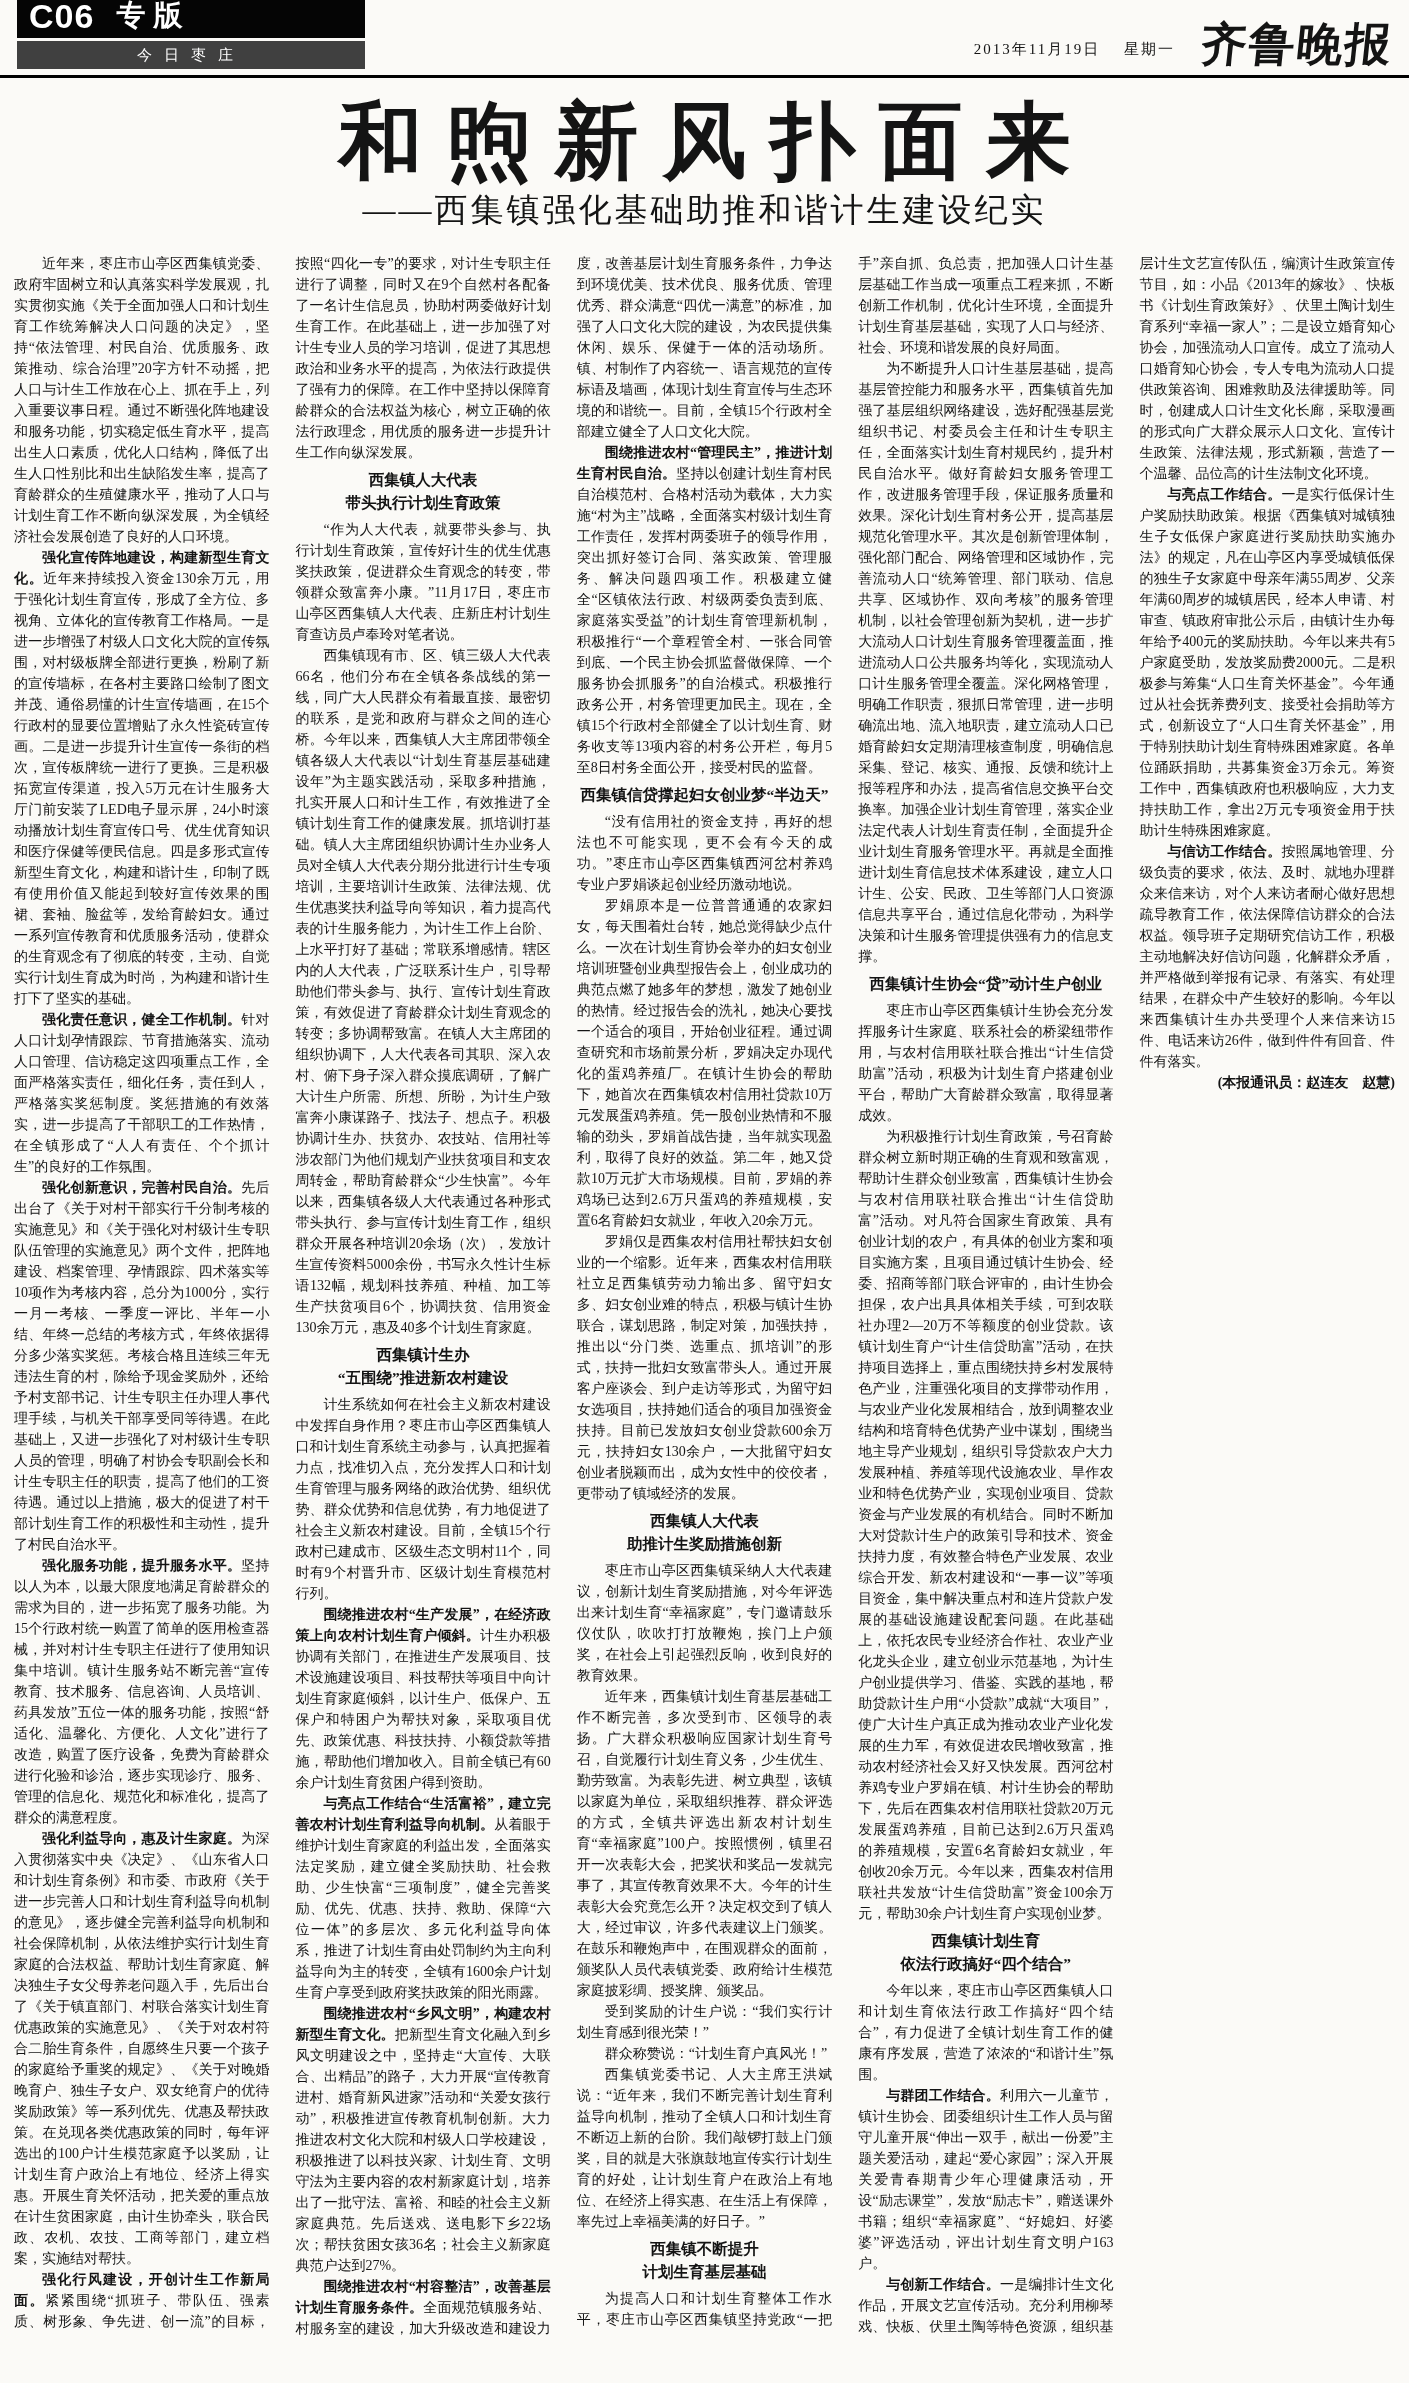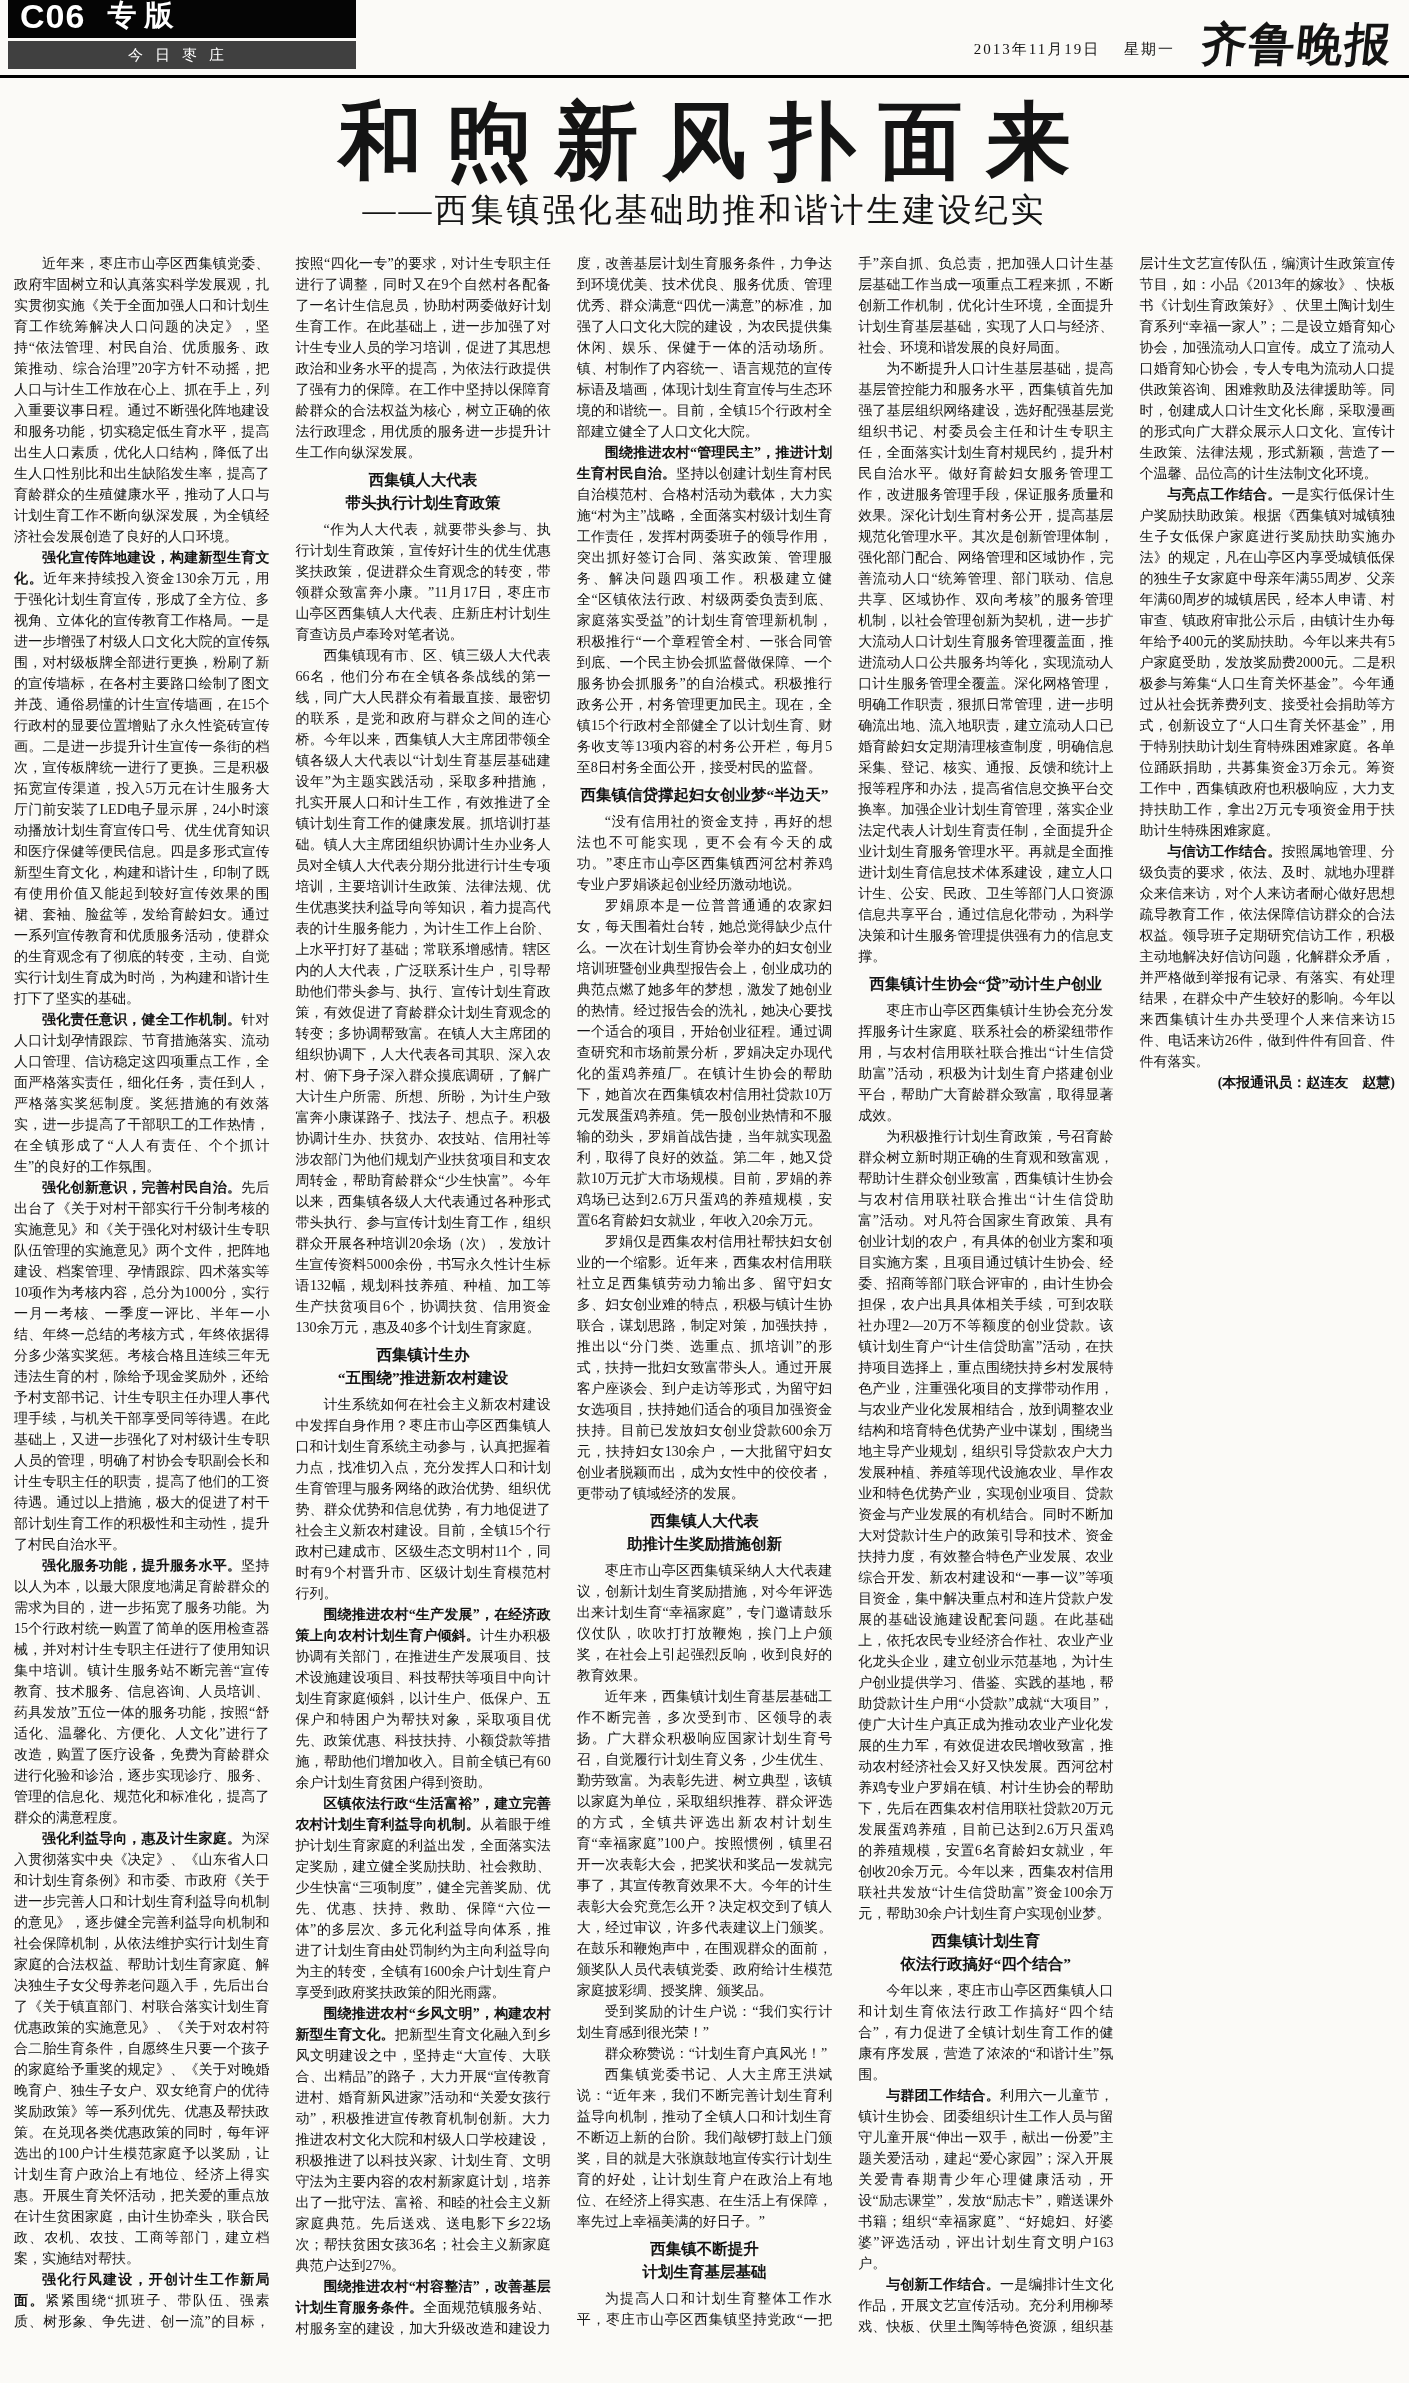--- a/index.html
+++ b/index.html
@@ -9,21 +9,21 @@
     font-family:"Liberation Serif","DejaVu Serif",serif;
     color:#141414;
   }
   .page{
     position:relative;width:1409px;height:2383px;
     background:#fbfaf7;overflow:hidden;box-sizing:border-box;
   }
   
   .header{
     display:flex;justify-content:space-between;align-items:flex-end;
-    padding:8px 16px 6px 8px;height:78px;box-sizing:border-box;
+    padding:8px 16px 6px 17px;height:78px;box-sizing:border-box;
     border-bottom:3px solid #000;
   }
   .header-left{display:flex;flex-direction:column;}
   .black-bar{
     background:#050505;color:#fff;width:348px;height:44px;
     display:flex;align-items:center;padding-left:12px;box-sizing:border-box;gap:22px;
   }
   .page-code{font-size:34px;font-weight:bold;font-family:"Liberation Sans","DejaVu Sans",sans-serif;letter-spacing:1px;}
   .section-label{font-size:29px;font-weight:bold;letter-spacing:8px;}
   .red-bar{
@@ -95,21 +95,21 @@
       <p><span class="lead">强化创新意识，完善村民自治。</span>先后出台了《关于对村干部实行千分制考核的实施意见》和《关于强化对村级计生专职队伍管理的实施意见》两个文件，把阵地建设、档案管理、孕情跟踪、四术落实等10项作为考核内容，总分为1000分，实行一月一考核、一季度一评比、半年一小结、年终一总结的考核方式，年终依据得分多少落实奖惩。考核合格且连续三年无违法生育的村，除给予现金奖励外，还给予村支部书记、计生专职主任办理人事代理手续，与机关干部享受同等待遇。在此基础上，又进一步强化了对村级计生专职人员的管理，明确了村协会专职副会长和计生专职主任的职责，提高了他们的工资待遇。通过以上措施，极大的促进了村干部计划生育工作的积极性和主动性，提升了村民自治水平。</p>
       <p><span class="lead">强化服务功能，提升服务水平。</span>坚持以人为本，以最大限度地满足育龄群众的需求为目的，进一步拓宽了服务功能。为15个行政村统一购置了简单的医用检查器械，并对村计生专职主任进行了使用知识集中培训。镇计生服务站不断完善“宣传教育、技术服务、信息咨询、人员培训、药具发放”五位一体的服务功能，按照“舒适化、温馨化、方便化、人文化”进行了改造，购置了医疗设备，免费为育龄群众进行化验和诊治，逐步实现诊疗、服务、管理的信息化、规范化和标准化，提高了群众的满意程度。</p>
       <p><span class="lead">强化利益导向，惠及计生家庭。</span>为深入贯彻落实中央《决定》、《山东省人口和计划生育条例》和市委、市政府《关于进一步完善人口和计划生育利益导向机制的意见》，逐步健全完善利益导向机制和社会保障机制，从依法维护实行计划生育家庭的合法权益、帮助计划生育家庭、解决独生子女父母养老问题入手，先后出台了《关于镇直部门、村联合落实计划生育优惠政策的实施意见》、《关于对农村符合二胎生育条件，自愿终生只要一个孩子的家庭给予重奖的规定》、《关于对晚婚晚育户、独生子女户、双女绝育户的优待奖励政策》等一系列优先、优惠及帮扶政策。在兑现各类优惠政策的同时，每年评选出的100户计生模范家庭予以奖励，让计划生育户政治上有地位、经济上得实惠。开展生育关怀活动，把关爱的重点放在计生贫困家庭，由计生协牵头，联合民政、农机、农技、工商等部门，建立档案，实施结对帮扶。</p>
       <p><span class="lead">强化行风建设，开创计生工作新局面。</span>紧紧围绕“抓班子、带队伍、强素质、树形象、争先进、创一流”的目标，按照“四化一专”的要求，对计生专职主任进行了调整，同时又在9个自然村各配备了一名计生信息员，协助村两委做好计划生育工作。在此基础上，进一步加强了对计生专业人员的学习培训，促进了其思想政治和业务水平的提高，为依法行政提供了强有力的保障。在工作中坚持以保障育龄群众的合法权益为核心，树立正确的依法行政理念，用优质的服务进一步提升计生工作向纵深发展。</p>
       <p class="subhead">西集镇人大代表<br>带头执行计划生育政策</p>
       <p>“作为人大代表，就要带头参与、执行计划生育政策，宣传好计生的优生优惠奖扶政策，促进群众生育观念的转变，带领群众致富奔小康。”11月17日，枣庄市山亭区西集镇人大代表、庄新庄村计划生育查访员卢奉玲对笔者说。</p>
       <p>西集镇现有市、区、镇三级人大代表66名，他们分布在全镇各条战线的第一线，同广大人民群众有着最直接、最密切的联系，是党和政府与群众之间的连心桥。今年以来，西集镇人大主席团带领全镇各级人大代表以“计划生育基层基础建设年”为主题实践活动，采取多种措施，扎实开展人口和计生工作，有效推进了全镇计划生育工作的健康发展。抓培训打基础。镇人大主席团组织协调计生办业务人员对全镇人大代表分期分批进行计生专项培训，主要培训计生政策、法律法规、优生优惠奖扶利益导向等知识，着力提高代表的计生服务能力，为计生工作上台阶、上水平打好了基础；常联系增感情。辖区内的人大代表，广泛联系计生户，引导帮助他们带头参与、执行、宣传计划生育政策，有效促进了育龄群众计划生育观念的转变；多协调帮致富。在镇人大主席团的组织协调下，人大代表各司其职、深入农村、俯下身子深入群众摸底调研，了解广大计生户所需、所想、所盼，为计生户致富奔小康谋路子、找法子、想点子。积极协调计生办、扶贫办、农技站、信用社等涉农部门为他们规划产业扶贫项目和支农周转金，帮助育龄群众“少生快富”。今年以来，西集镇各级人大代表通过各种形式带头执行、参与宣传计划生育工作，组织群众开展各种培训20余场（次），发放计生宣传资料5000余份，书写永久性计生标语132幅，规划科技养殖、种植、加工等生产扶贫项目6个，协调扶贫、信用资金130余万元，惠及40多个计划生育家庭。</p>
       <p class="subhead">西集镇计生办<br>“五围绕”推进新农村建设</p>
       <p>计生系统如何在社会主义新农村建设中发挥自身作用？枣庄市山亭区西集镇人口和计划生育系统主动参与，认真把握着力点，找准切入点，充分发挥人口和计划生育管理与服务网络的政治优势、组织优势、群众优势和信息优势，有力地促进了社会主义新农村建设。目前，全镇15个行政村已建成市、区级生态文明村11个，同时有9个村晋升市、区级计划生育模范村行列。</p>
       <p><span class="lead">围绕推进农村“生产发展”，在经济政策上向农村计划生育户倾斜。</span>计生办积极协调有关部门，在推进生产发展项目、技术设施建设项目、科技帮扶等项目中向计划生育家庭倾斜，以计生户、低保户、五保户和特困户为帮扶对象，采取项目优先、政策优惠、科技扶持、小额贷款等措施，帮助他们增加收入。目前全镇已有60余户计划生育贫困户得到资助。</p>
-      <p><span class="lead">区镇依法行政“生活富裕”，建立完善农村计划生育利益导向机制。</span>从着眼于维护计划生育家庭的利益出发，全面落实法定奖励，建立健全奖励扶助、社会救助、少生快富“三项制度”，健全完善奖励、优先、优惠、扶持、救助、保障“六位一体”的多层次、多元化利益导向体系，推进了计划生育由处罚制约为主向利益导向为主的转变，全镇有1600余户计划生育户享受到政府奖扶政策的阳光雨露。</p>
+      <p><span class="lead">与亮点工作结合“生活富裕”，建立完善农村计划生育利益导向机制。</span>从着眼于维护计划生育家庭的利益出发，全面落实法定奖励，建立健全奖励扶助、社会救助、少生快富“三项制度”，健全完善奖励、优先、优惠、扶持、救助、保障“六位一体”的多层次、多元化利益导向体系，推进了计划生育由处罚制约为主向利益导向为主的转变，全镇有1600余户计划生育户享受到政府奖扶政策的阳光雨露。</p>
       <p><span class="lead">围绕推进农村“乡风文明”，构建农村新型生育文化。</span>把新型生育文化融入到乡风文明建设之中，坚持走“大宣传、大联合、出精品”的路子，大力开展“宣传教育进村、婚育新风进家”活动和“关爱女孩行动”，积极推进宣传教育机制创新。大力推进农村文化大院和村级人口学校建设，积极推进了以科技兴家、计划生育、文明守法为主要内容的农村新家庭计划，培养出了一批守法、富裕、和睦的社会主义新家庭典范。先后送戏、送电影下乡22场次；帮扶贫困女孩36名；社会主义新家庭典范户达到27%。</p>
       <p><span class="lead">围绕推进农村“村容整洁”，改善基层计划生育服务条件。</span>全面规范镇服务站、村服务室的建设，加大升级改造和建设力度，改善基层计划生育服务条件，力争达到环境优美、技术优良、服务优质、管理优秀、群众满意“四优一满意”的标准，加强了人口文化大院的建设，为农民提供集休闲、娱乐、保健于一体的活动场所。镇、村制作了内容统一、语言规范的宣传标语及墙画，体现计划生育宣传与生态环境的和谐统一。目前，全镇15个行政村全部建立健全了人口文化大院。</p>
       <p><span class="lead">围绕推进农村“管理民主”，推进计划生育村民自治。</span>坚持以创建计划生育村民自治模范村、合格村活动为载体，大力实施“村为主”战略，全面落实村级计划生育工作责任，发挥村两委班子的领导作用，突出抓好签订合同、落实政策、管理服务、解决问题四项工作。积极建立健全“区镇依法行政、村级两委负责到底、家庭落实受益”的计划生育管理新机制，积极推行“一个章程管全村、一张合同管到底、一个民主协会抓监督做保障、一个服务协会抓服务”的自治模式。积极推行政务公开，村务管理更加民主。现在，全镇15个行政村全部健全了以计划生育、财务收支等13项内容的村务公开栏，每月5至8日村务全面公开，接受村民的监督。</p>
       <p class="subhead">西集镇信贷撑起妇女创业梦“半边天”</p>
       <p>“没有信用社的资金支持，再好的想法也不可能实现，更不会有今天的成功。”枣庄市山亭区西集镇西河岔村养鸡专业户罗娟谈起创业经历激动地说。</p>
       <p>罗娟原本是一位普普通通的农家妇女，每天围着灶台转，她总觉得缺少点什么。一次在计划生育协会举办的妇女创业培训班暨创业典型报告会上，创业成功的典范点燃了她多年的梦想，激发了她创业的热情。经过报告会的洗礼，她决心要找一个适合的项目，开始创业征程。通过调查研究和市场前景分析，罗娟决定办现代化的蛋鸡养殖厂。在镇计生协会的帮助下，她首次在西集镇农村信用社贷款10万元发展蛋鸡养殖。凭一股创业热情和不服输的劲头，罗娟首战告捷，当年就实现盈利，取得了良好的效益。第二年，她又贷款10万元扩大市场规模。目前，罗娟的养鸡场已达到2.6万只蛋鸡的养殖规模，安置6名育龄妇女就业，年收入20余万元。</p>
       <p>罗娟仅是西集农村信用社帮扶妇女创业的一个缩影。近年来，西集农村信用联社立足西集镇劳动力输出多、留守妇女多、妇女创业难的特点，积极与镇计生协联合，谋划思路，制定对策，加强扶持，推出以“分门类、选重点、抓培训”的形式，扶持一批妇女致富带头人。通过开展客户座谈会、到户走访等形式，为留守妇女选项目，扶持她们适合的项目加强资金扶持。目前已发放妇女创业贷款600余万元，扶持妇女130余户，一大批留守妇女创业者脱颖而出，成为女性中的佼佼者，更带动了镇域经济的发展。</p>
       <p class="subhead">西集镇人大代表<br>助推计生奖励措施创新</p>
       <p>枣庄市山亭区西集镇采纳人大代表建议，创新计划生育奖励措施，对今年评选出来计划生育“幸福家庭”，专门邀请鼓乐仪仗队，吹吹打打放鞭炮，挨门上户颁奖，在社会上引起强烈反响，收到良好的教育效果。</p>
       <p>近年来，西集镇计划生育基层基础工作不断完善，多次受到市、区领导的表扬。广大群众积极响应国家计划生育号召，自觉履行计划生育义务，少生优生、勤劳致富。为表彰先进、树立典型，该镇以家庭为单位，采取组织推荐、群众评选的方式，全镇共评选出新农村计划生育“幸福家庭”100户。按照惯例，镇里召开一次表彰大会，把奖状和奖品一发就完事了，其宣传教育效果不大。今年的计生表彰大会究竟怎么开？决定权交到了镇人大，经过审议，许多代表建议上门颁奖。在鼓乐和鞭炮声中，在围观群众的面前，颁奖队人员代表镇党委、政府给计生模范家庭披彩绸、授奖牌、颁奖品。</p>

